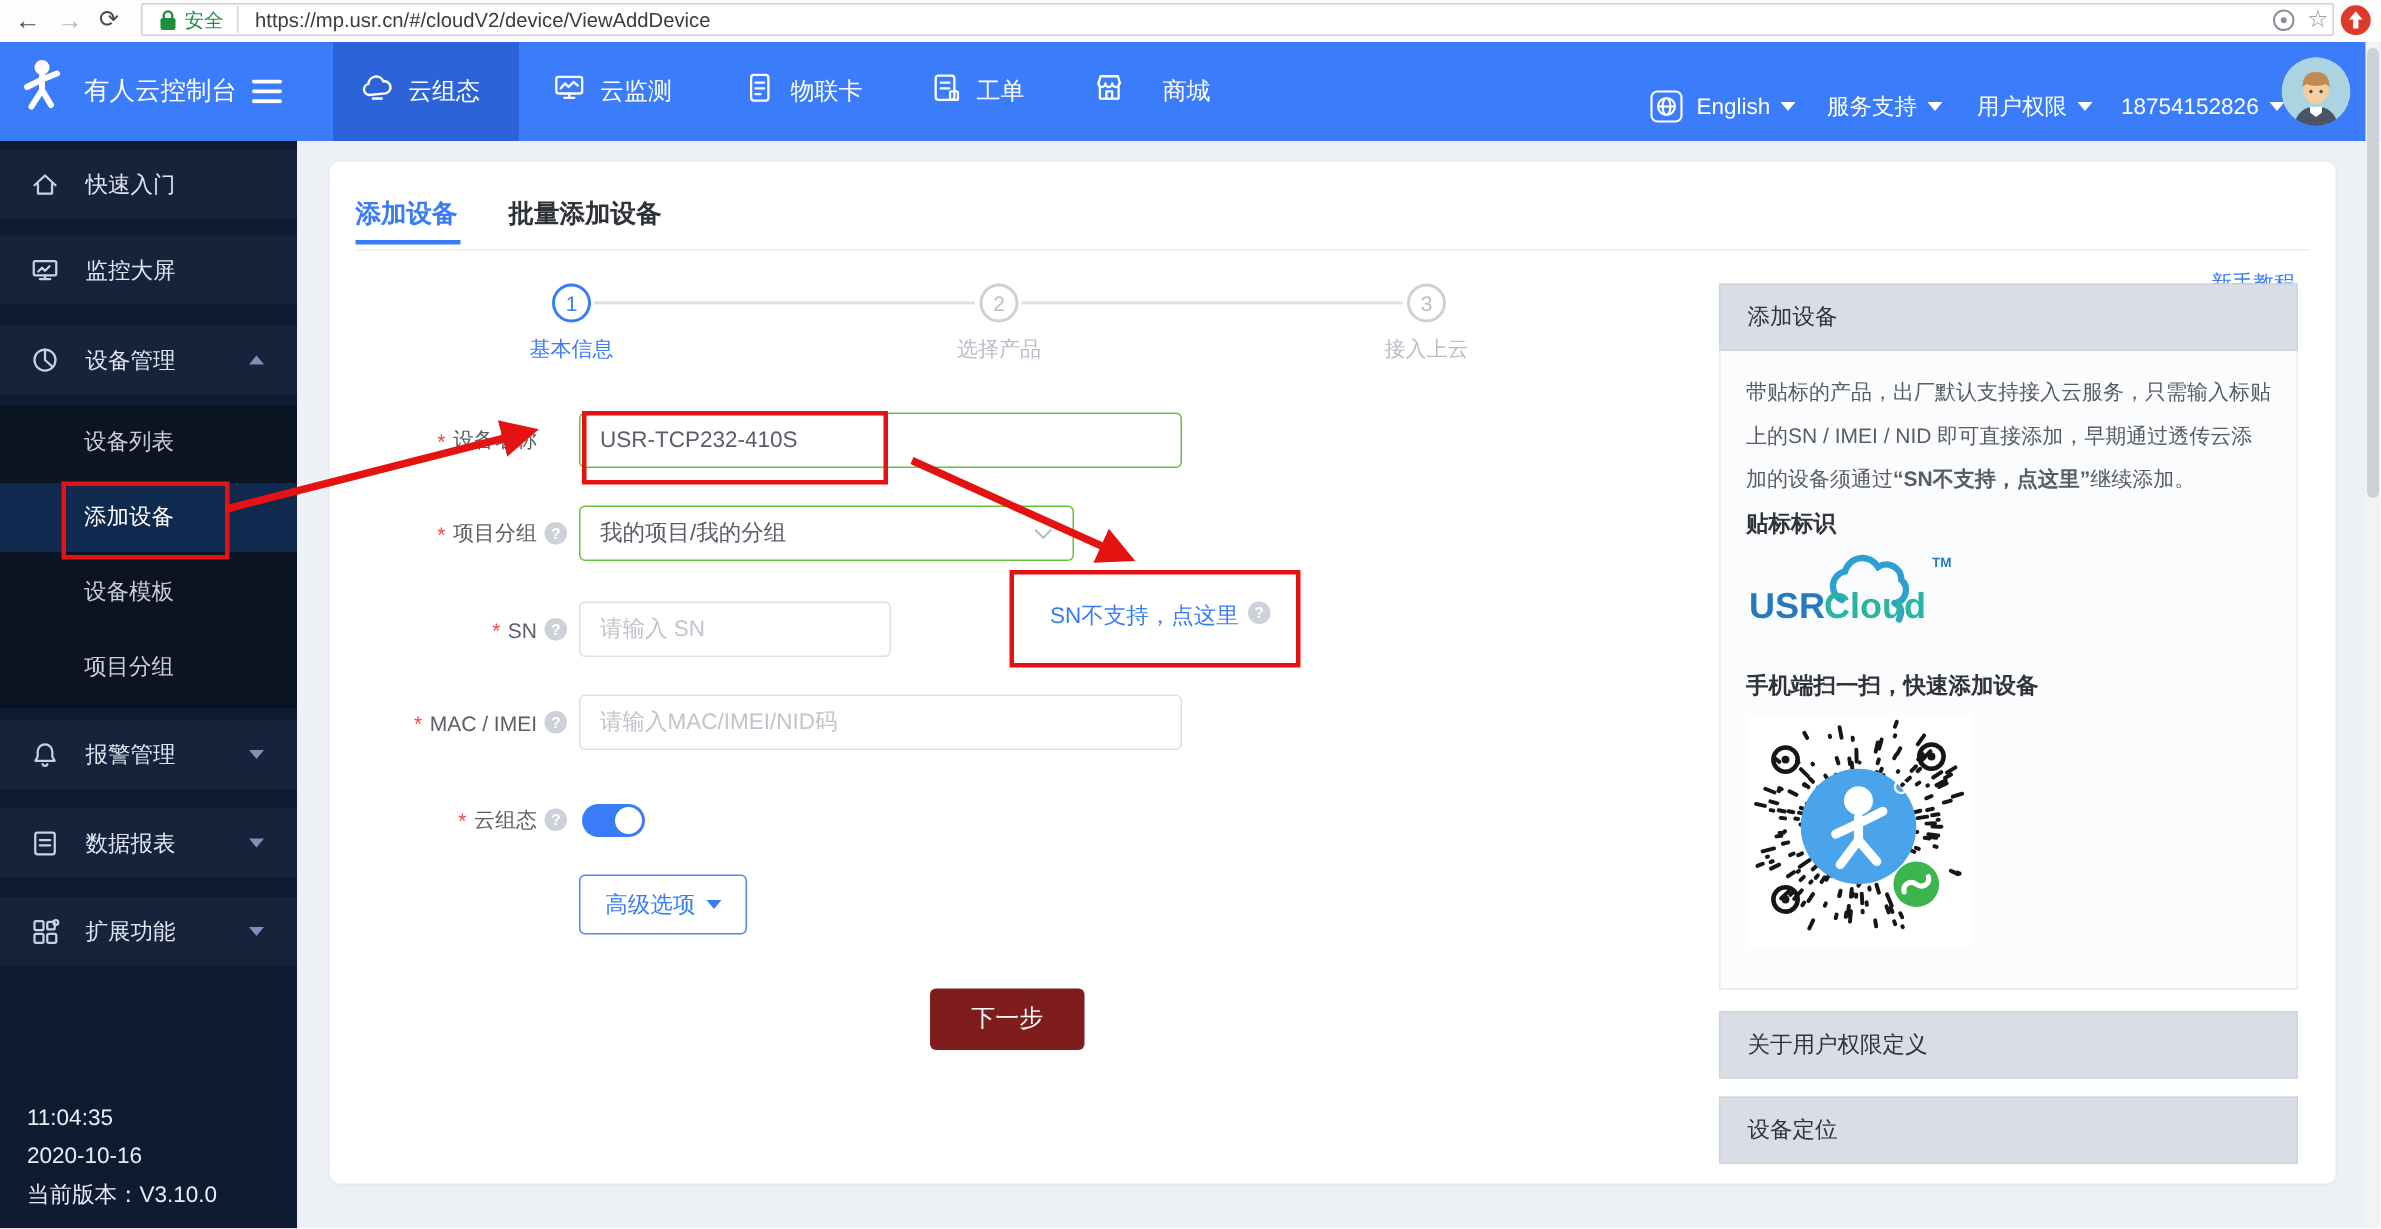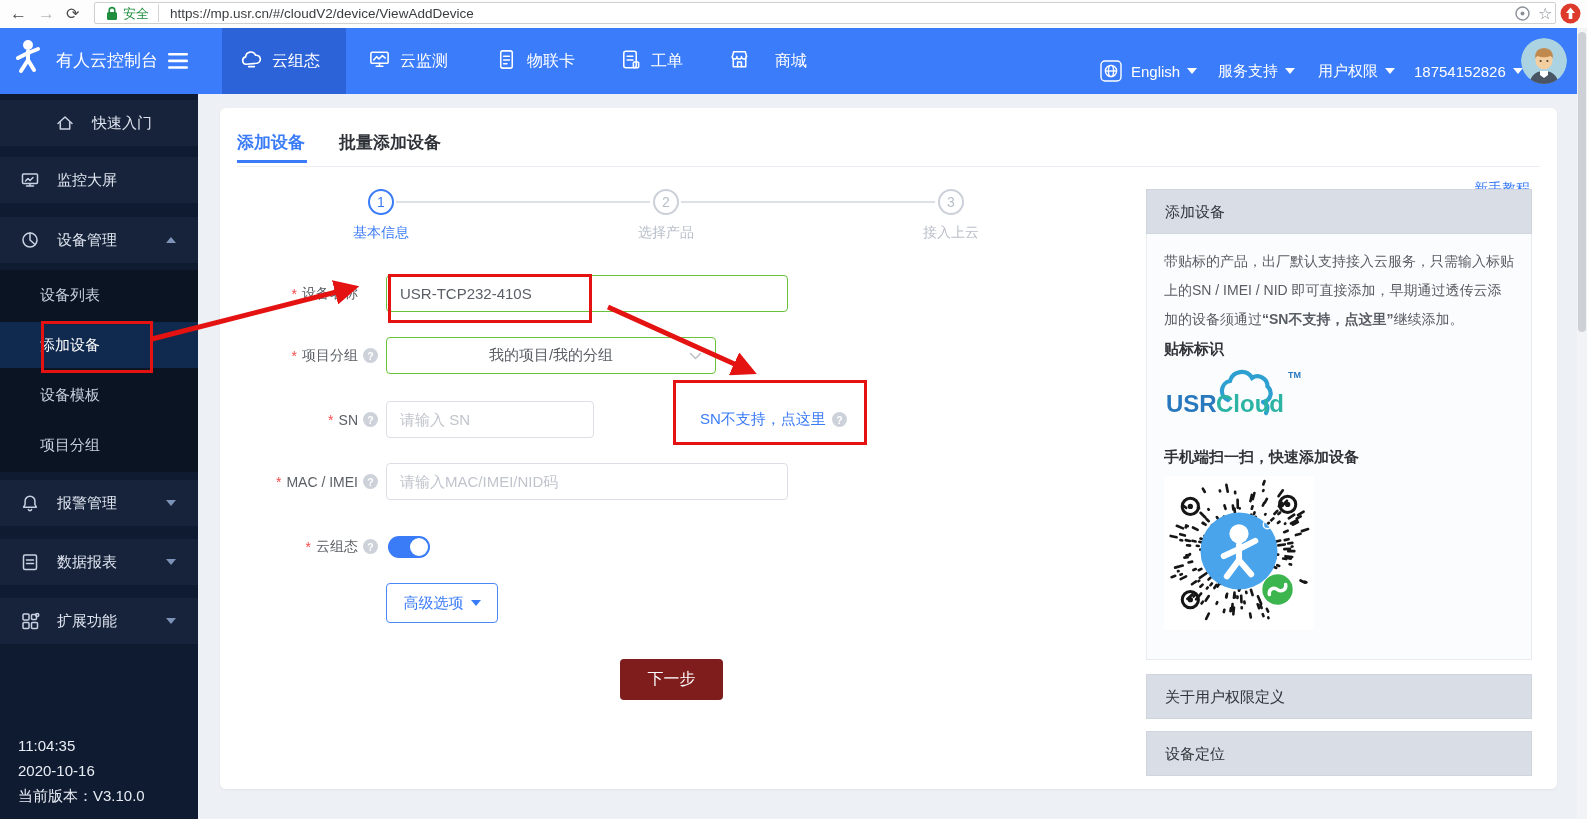--- a/index.html
+++ b/index.html
@@ -1,38 +1,38 @@
 <!DOCTYPE html>
 <html><head>
 <meta charset="utf-8">
 <style>
   html,body{margin:0;padding:0;background:#fff;}
   .screen{position:relative;width:1587px;height:819px;overflow:hidden;background:#fff;
           font-family:"Liberation Sans","DejaVu Sans",sans-serif;}
   .abs{position:absolute;}
-  .fc{display:flex;align-items:center;}
+  .fc{display:flex;}
 
   
   .browser{position:absolute;left:0;top:0;width:1587px;height:28px;background:#fdfdfd;border-bottom:1px solid #c9c9c9;}
   .bicon{position:absolute;top:0;height:27px;line-height:27px;font-size:17px;color:#4a4a4a;}
   .urlbox{position:absolute;left:94px;top:2px;width:1462px;height:22px;background:#fff;border:1px solid #cfcfcf;border-radius:2px;box-sizing:border-box;}
   .secure{color:#1e8e3e;font-size:13px;}
   .urltext{color:#3a3d40;font-size:13.5px;}
 
   
   .topnav{position:absolute;left:0;top:28px;width:1587px;height:66px;background:#3b7cfb;}
   .nav-item{position:absolute;top:0;height:66px;display:flex;align-items:center;gap:9px;color:#fff;font-size:16px;cursor:pointer;}
   .nav-right{position:absolute;top:0;height:86px;display:flex;align-items:center;color:#fff;font-size:15px;cursor:pointer;justify-content:center;}
   .caretw{width:0;height:0;border-left:5px solid transparent;border-right:5px solid transparent;border-top:6px solid #fff;margin-left:7px;}
 
   
   .sidebar{position:absolute;left:0;top:94px;width:198px;height:725px;background:#0e1b30;}
   .srow{position:absolute;left:0;width:198px;height:46px;background:#16233a;display:flex;align-items:center;color:#dfe5f0;font-size:15px;cursor:pointer;}
   .srow .sic{margin-left:20px;margin-right:17px;display:flex;}
-  .subrow{position:absolute;left:0;width:198px;height:46px;line-height:46px;padding-left:40px;box-sizing:border-box;color:#c6cfde;font-size:15px;cursor:pointer;}
+  .subrow{position:absolute;left:0;width:198px;height:46px;line-height:46px;padding-left:56px;box-sizing:border-box;color:#c6cfde;font-size:15px;cursor:pointer;}
   .scaret-d{position:absolute;right:22px;width:0;height:0;border-left:5px solid transparent;border-right:5px solid transparent;border-top:6px solid #7d92b8;}
   .scaret-u{position:absolute;right:22px;width:0;height:0;border-left:5px solid transparent;border-right:5px solid transparent;border-bottom:6px solid #7d92b8;}
   .stime{position:absolute;left:18px;color:#e8ecf4;font-size:15px;}
 
   
   .content-bg{position:absolute;left:198px;top:94px;width:1389px;height:725px;background:#edf0f4;}
   .card{position:absolute;left:220px;top:108px;width:1337px;height:681px;background:#fff;border-radius:6px;box-shadow:0 1px 3px rgba(0,0,0,.05);}
 
   .tab{position:absolute;top:131px;font-size:17px;font-weight:bold;cursor:pointer;}
   .divider{position:absolute;left:237px;top:166px;width:1303px;height:1px;background:#ebedf2;}
@@ -206,21 +206,21 @@
             <ellipse cx="23" cy="22" rx="8.6" ry="9.2" fill="#f3cfa0"></ellipse>
             <path d="M14,20q0,-10 9,-10q9,0 9,10l-2.5,-2q-6.5,2.5 -13,0z" fill="#c08a4e"></path>
             <circle cx="19.6" cy="23" r="1.1" fill="#55443a"></circle>
             <circle cx="26.4" cy="23" r="1.1" fill="#55443a"></circle>
           </g>
         </svg>
     </span>
   </div>
 
   <div class="sidebar">
-    <div class="srow" style="top:6px;padding-left:35px;">
+    <div class="srow" style="top:6px;">
       <span class="sic">
           <svg width="20" height="20" viewBox="0 0 20 20" fill="none" stroke="#c9d2e2" stroke-width="1.5" stroke-linecap="round" stroke-linejoin="round">
             <path d="M3,10.5L10,4l7,6.5"></path>
             <path d="M5.3,9.5V16h9.4V9.5"></path>
           </svg>
         </span>
       <span>快速入门</span>
     </div>
     <div class="srow" style="top:63px;">
       <span class="sic">
@@ -311,21 +311,21 @@
     <span class="star">*</span>
     <span>设备名称</span>
   </div>
   <input class="inp green" style="left: 386px; top: 275px; width: 402px;" value="USR-TCP232-410S">
 
   <div class="flabel" style="left:200px;width:178px;top:337px;">
     <span class="star">*</span>
     <span>项目分组</span>
     <span class="qm">?</span>
   </div>
-  <div class="selbox" style="left:386px;top:337px;width:330px;justify-content:center;">
+  <div class="selbox" style="left:386px;top:337px;width:330px;">
     <span>我的项目/我的分组</span>
     <span style="position:absolute;right:13px;display:flex;">
         <svg width="13" height="8" viewBox="0 0 13 8" fill="none" stroke="#b9bdc5" stroke-width="1.5" stroke-linecap="round">
           <path d="M1.5,1.5L6.5,6.5L11.5,1.5"></path>
         </svg>
       </span>
   </div>
 
   <div class="flabel" style="left:200px;width:178px;top:401px;">
     <span class="star">*</span>

